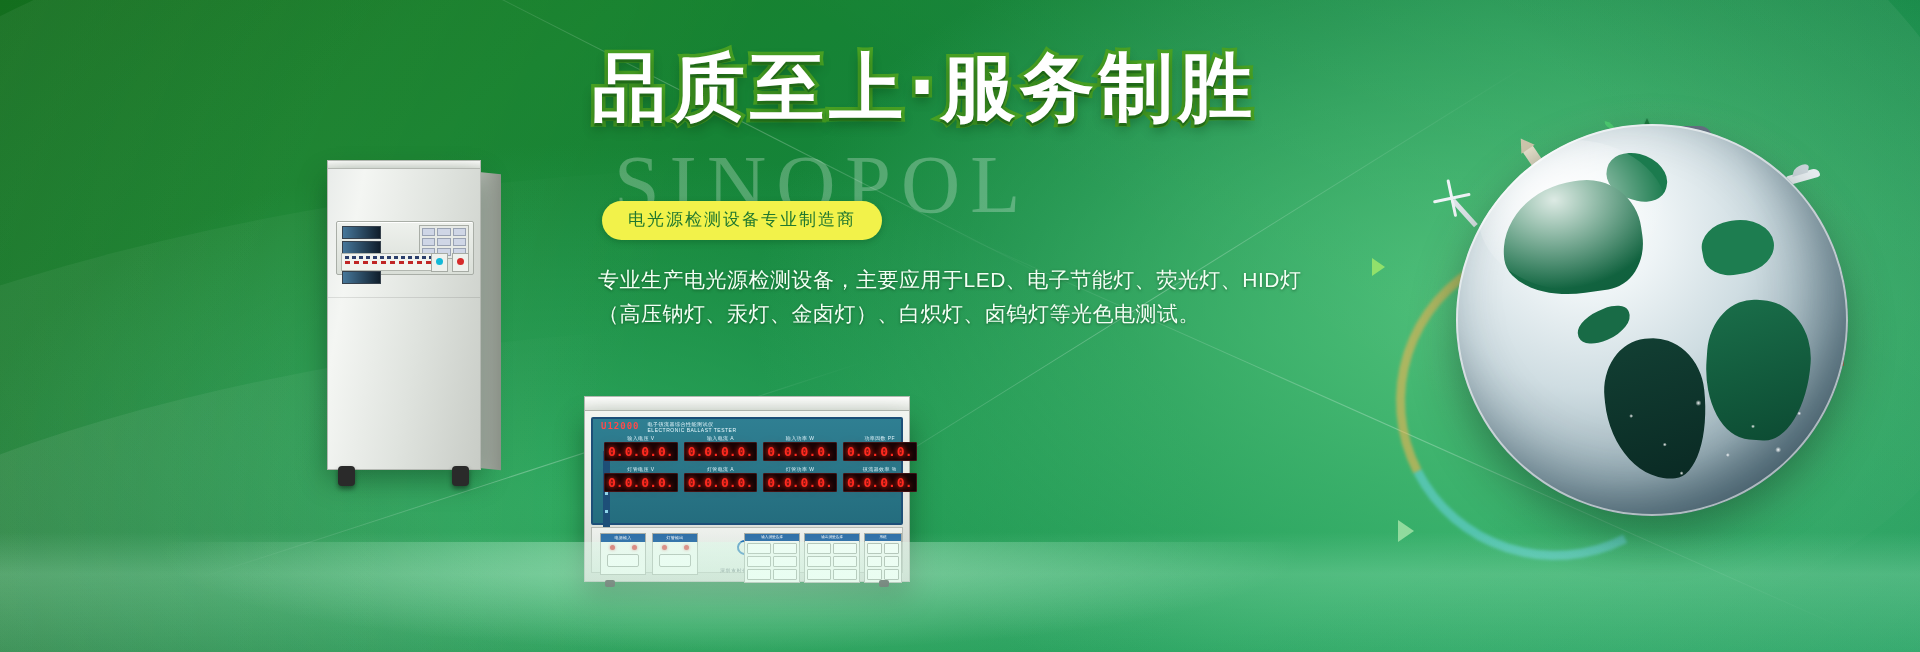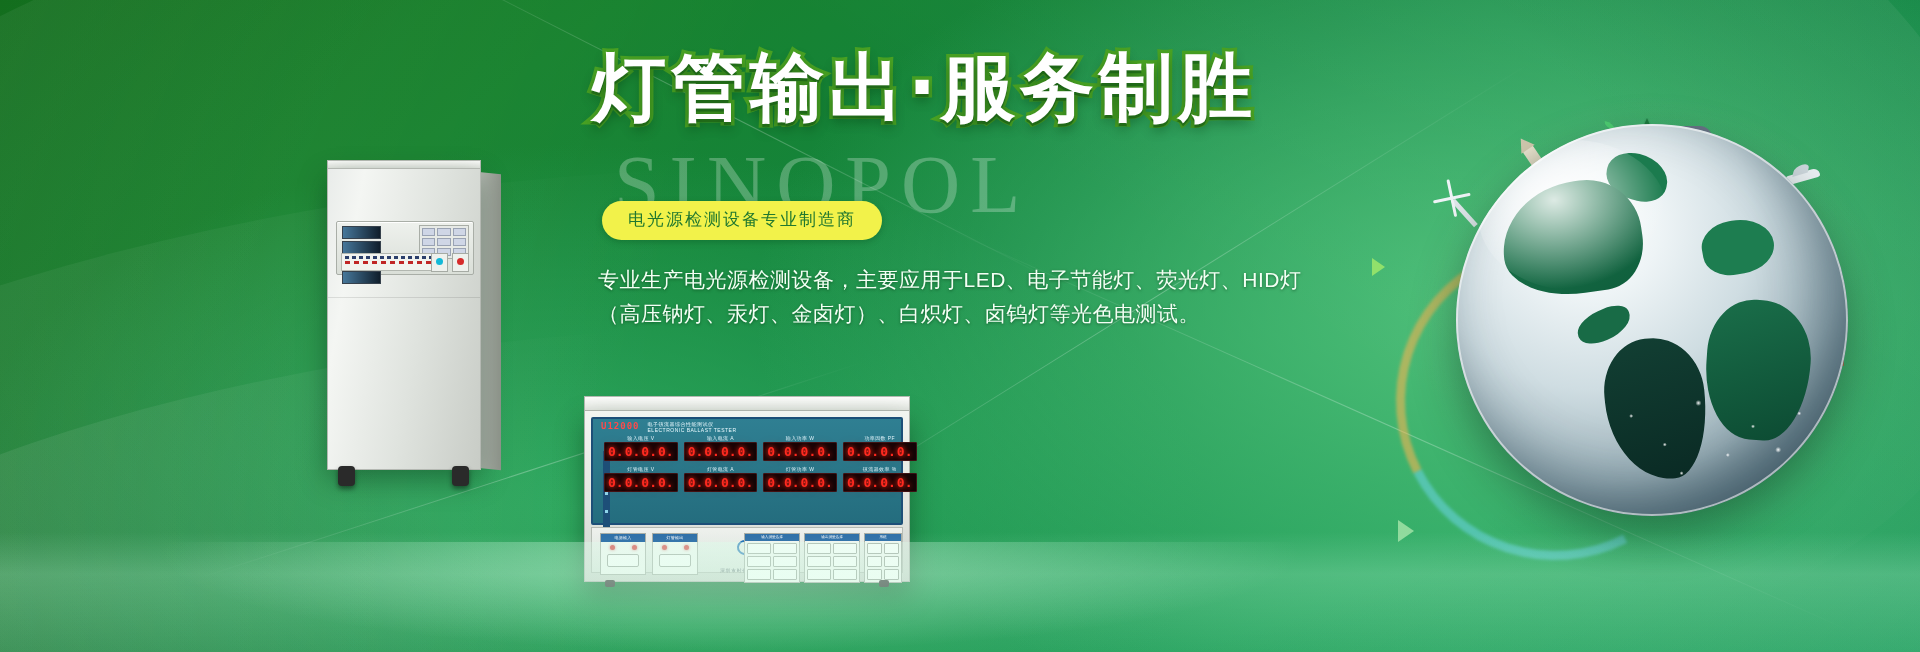--- a/index.html
+++ b/index.html
@@ -603,21 +603,21 @@
       <div class="cont c-sa"></div>
       <div class="cont c-eu"></div>
       <div class="cont c-af"></div>
       <div class="sparkles"></div>
       <div class="globe-hi"></div>
       <div class="globe-rim"></div>
     </div>
   </div>
 
   <div class="text-col">
-    <h1 class="headline">灯管输出·服务制胜</h1>
+    <h1 class="headline">品质至上·服务制胜</h1>
     <div class="watermark">SINOPOL</div>
     <div class="badge">电光源检测设备专业制造商</div>
     <div class="desc">
       <div>专业生产电光源检测设备，主要应用于LED、电子节能灯、荧光灯、HID灯</div>
       <div>（高压钠灯、汞灯、金卤灯）、白炽灯、卤钨灯等光色电测试。</div>
     </div>
   </div>
 
   <div class="floor"></div>
   <div class="floor-glow"></div>

